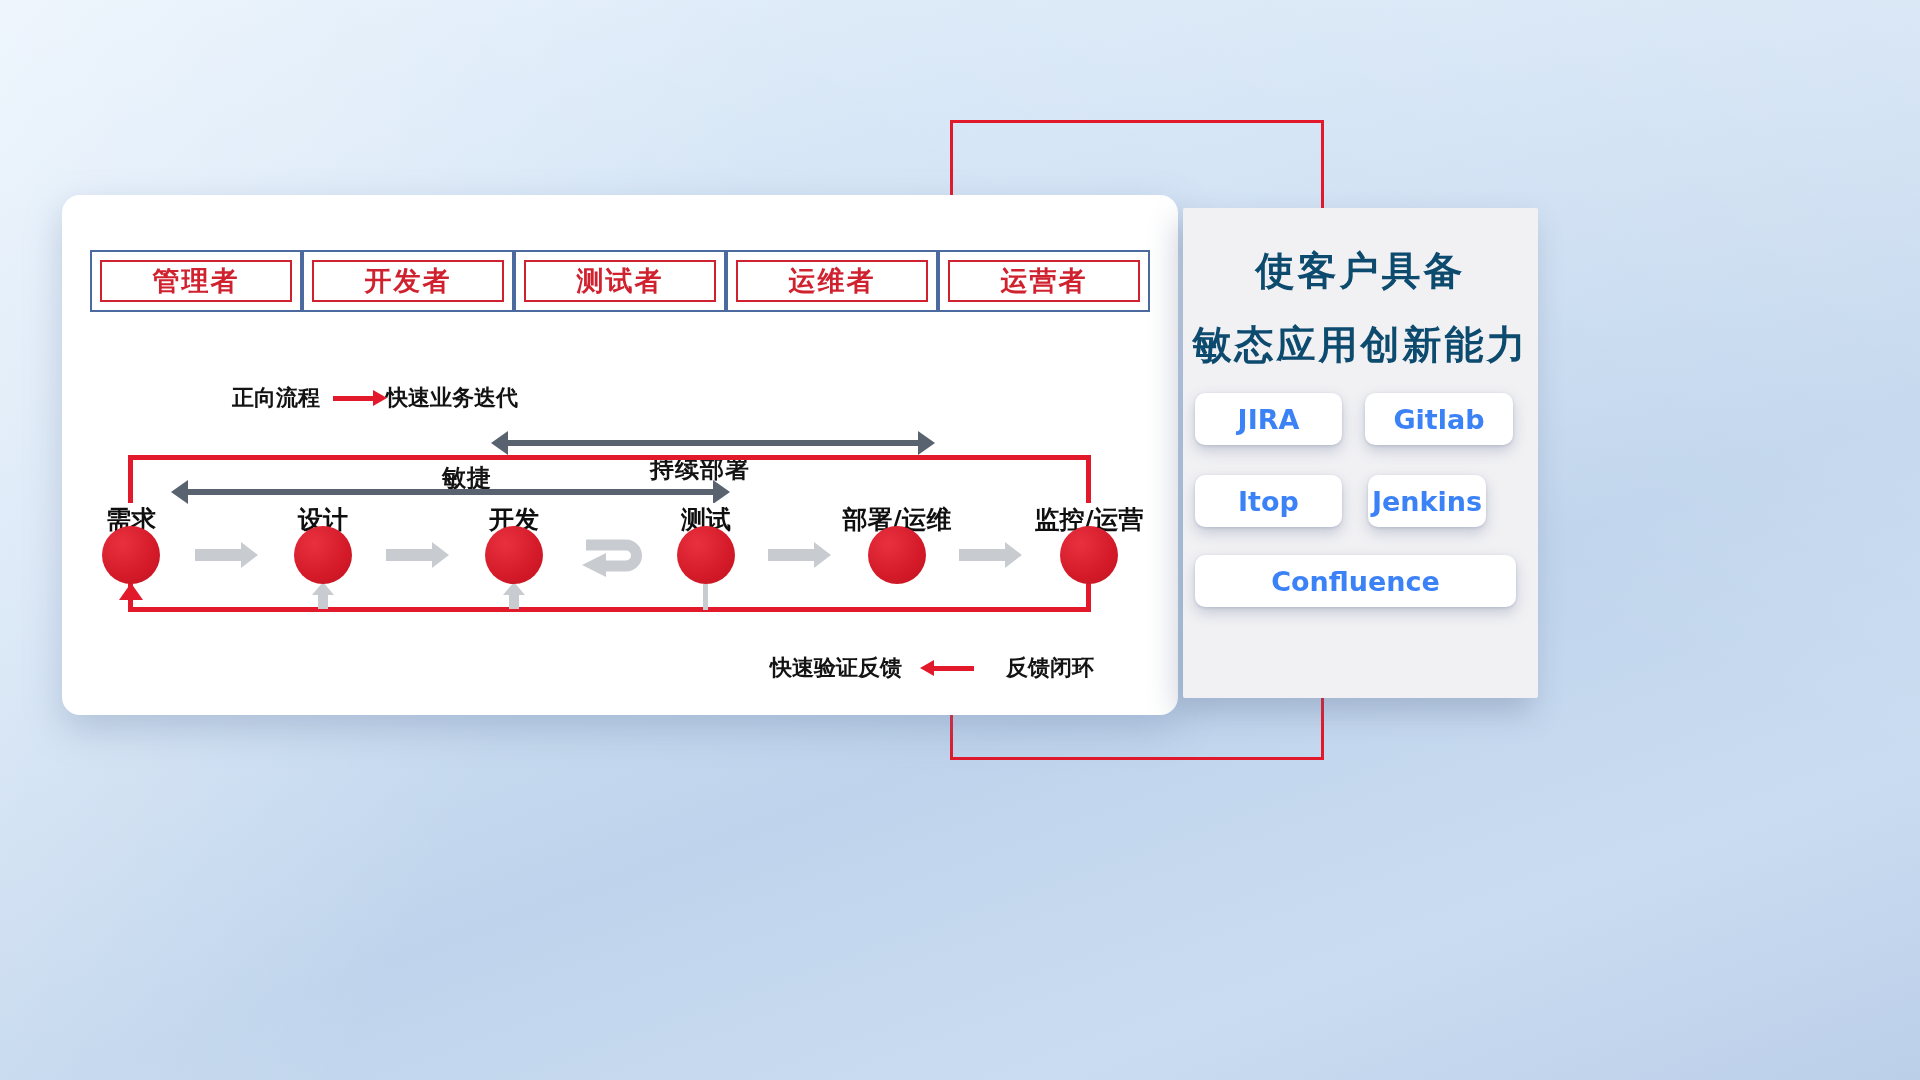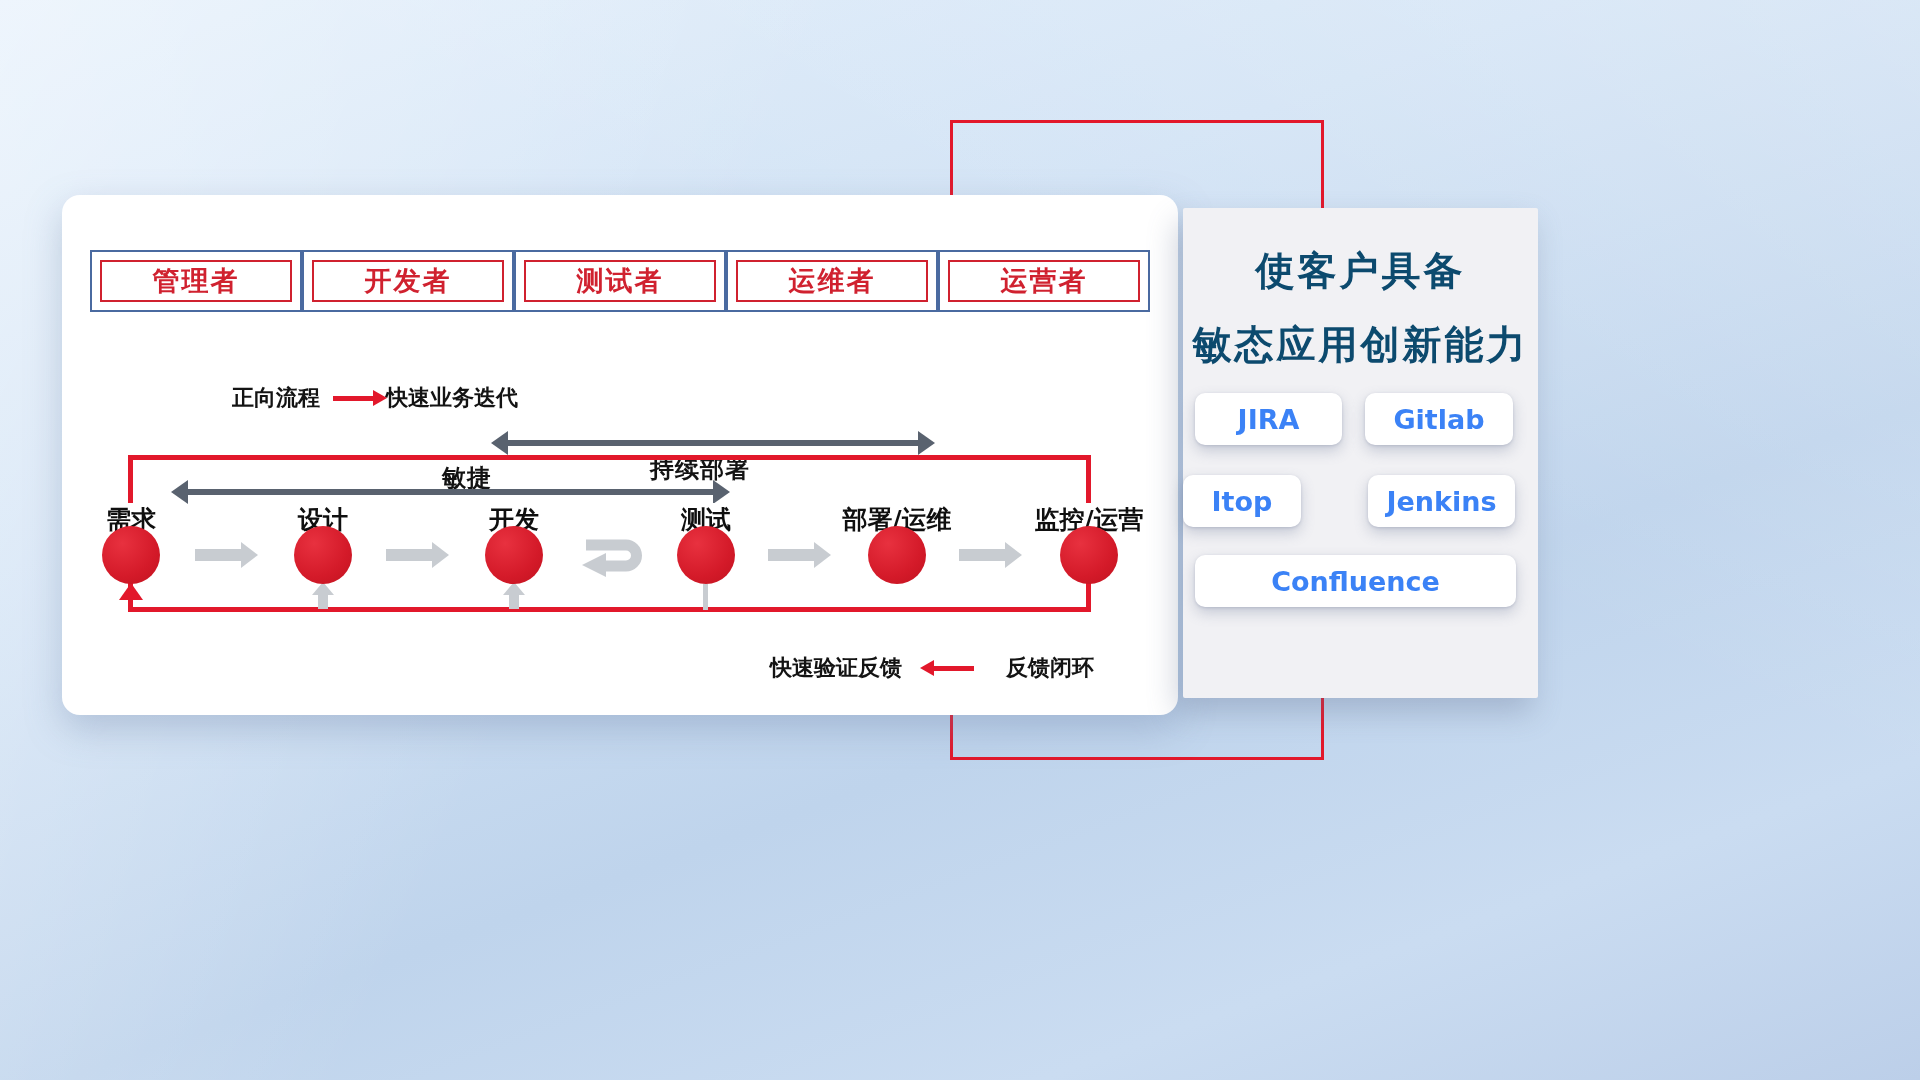--- a/index.html
+++ b/index.html
@@ -165,16 +165,16 @@
   </div>
 
 </div>
 
 <div class="panel">
   <div class="panel-title l1">使客户具备</div>
   <div class="panel-title l2">敏态应用创新能力</div>
 
   <div class="tool" style="left:12px;  top:185px; width:147px; height:52px;">JIRA</div>
   <div class="tool" style="left:182px; top:185px; width:148px; height:52px;">Gitlab</div>
-  <div class="tool" style="left:0;  top:267px; width:118px; height:52px;">Itop</div>
-  <div class="tool" style="left:185px; top:267px; width:147px; height:52px;">Jenkins</div>
+  <div class="tool" style="left:12px;  top:267px; width:147px; height:52px;">Itop</div>
+  <div class="tool" style="left:185px; top:267px; width:118px; height:52px;">Jenkins</div>
   <div class="tool" style="left:12px;  top:347px; width:321px; height:52px;">Confluence</div>
 </div>
 
 </body></html>

